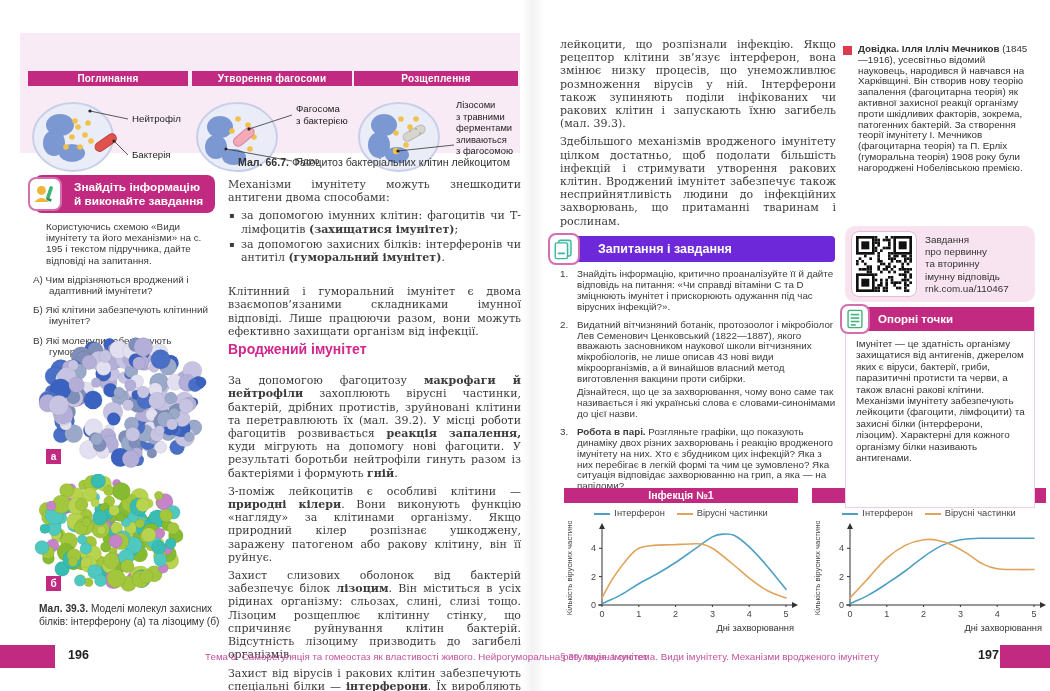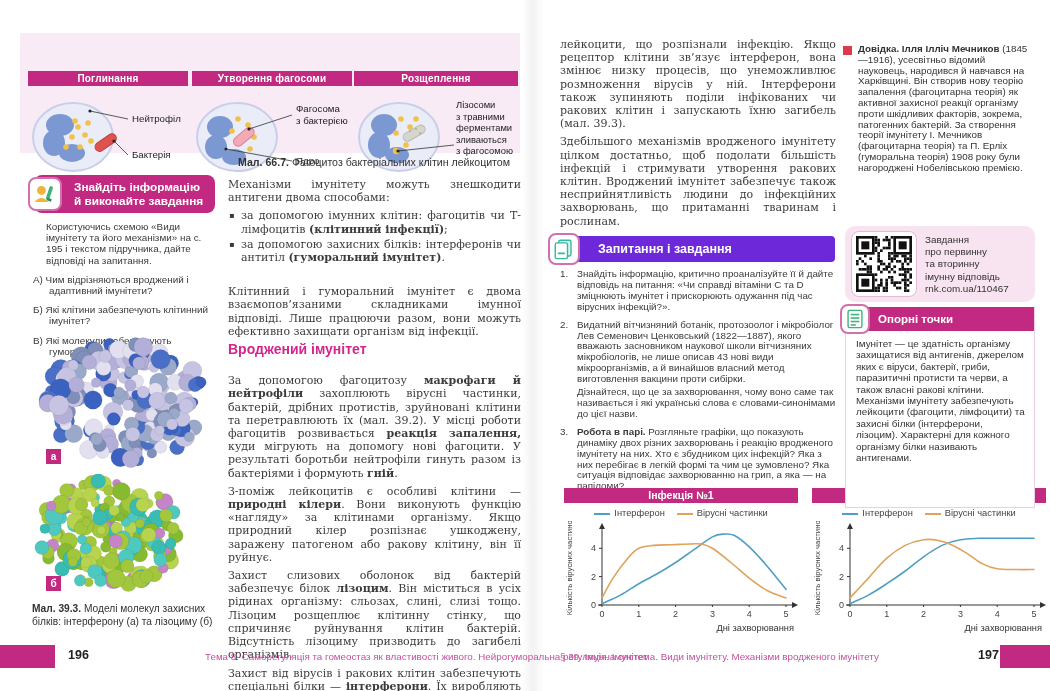--- a/index.html
+++ b/index.html
@@ -25,21 +25,21 @@
   .taskbar { left:34px; top:175px; width:181px; height:38px; background:#c12a80; border-radius:8px;
              color:#fff; font-size:11.8px; font-weight:bold; line-height:14px; padding:5px 4px 0 40px; white-space:pre-line; }
   .boxicon { background:#fff; border:2px solid #d36fb0; border-radius:8px; }
   .task-body { left:33px; top:221px; width:182px; font-size:9.9px; line-height:11.2px; color:#3a3a3a; }
   .task-intro { padding-left:13px; margin-bottom:1px; }
   .task-item { padding-left:16px; text-indent:-16px; margin-top:8px; }
 
   
   .mol-label { width:15px; height:15px; background:#c12a80; color:#fff; font-size:10px; font-weight:bold;
                text-align:center; line-height:15px; }
-  .fig393-caption { left:32px; top:603px; width:196px; font-size:10.2px; line-height:12.5px; color:#333; }
+  .fig393-caption { left:39px; top:603px; width:196px; font-size:10.2px; line-height:12.5px; color:#333; }
 
   
   .serifcol { font-family:"DejaVu Serif",serif; font-size:11px; line-height:13.2px; text-align:justify; color:#3b3b3b; }
   .serifcol p { margin-bottom:5px; }
   .serifcol .blt { padding-left:13px; position:relative; margin-bottom:2px; }
   .serifcol .blt::before { content:"▪"; position:absolute; left:1px; top:0; font-size:8px; color:#3b3b3b; }
   .main-left { left:228px; top:178px; width:293px; }
   .main-right { left:560px; top:38px; width:276px; }
   .subhead { font-family:"Liberation Sans",sans-serif; font-size:14px; font-weight:bold; color:#d2268e;
              text-align:left; margin:3px 0 18px; }
@@ -535,21 +535,21 @@
     <circle cx="7.1" cy="47.0" r="4.5" fill="#4fc9c0" stroke="rgba(0,0,0,0.10)" stroke-width="0.4"></circle>
   </svg>
 <div class="abs mol-label" style="left:46px; top:576px;">б</div>
 <div class="abs fig393-caption">
   <b>Мал. 39.3.</b>
   <span>Моделі молекул захисних білків: інтерферону (а) та лізоциму (б)</span>
 </div>
 
 <div class="abs serifcol main-left">
   <p>Механізми імунітету можуть знешкодити антигени двома способами:</p>
-  <div class="blt"><span>за допомогою імунних клітин: фагоцитів чи Т-лімфоцитів </span><b>(клітинний інфекції)</b><span>;</span></div>
+  <div class="blt"><span>за допомогою імунних клітин: фагоцитів чи Т-лімфоцитів </span><b>(захищатися імунітет)</b><span>;</span></div>
   <div class="blt" style="margin-bottom:21px;"><span>за допомогою захисних білків: інтерферонів чи антитіл </span><b>(гуморальний імунітет)</b><span>.</span></div>
   <p>Клітинний і гуморальний імунітет є двома взаємопов’язаними складниками імунної відповіді. Лише працюючи разом, вони можуть ефективно захищати організм від інфекції.</p>
   <div class="subhead">Вроджений імунітет</div>
   <p><span>За допомогою фагоцитозу </span><b>макрофаги й нейтрофіли</b><span> захоплюють вірусні частинки, бактерій, дрібних протистів, зруйновані клітини та перетравлюють їх (мал. 39.2). У місці роботи фагоцитів розвивається </span><b>реакція запалення,</b><span> куди мігрують на допомогу нові фагоцити. У результаті боротьби нейтрофіли гинуть разом із бактеріями і формують </span><b>гній</b><span>.</span></p>
   <p><span>З-поміж лейкоцитів є особливі клітини — </span><b>природні кілери</b><span>. Вони виконують функцію «нагляду» за клітинами організму. Якщо природний кілер розпізнає ушкоджену, заражену патогеном або ракову клітину, він її руйнує.</span></p>
   <p><span>Захист слизових оболонок від бактерій забезпечує білок </span><b>лізоцим</b><span>. Він міститься в усіх рідинах організму: сльозах, слині, слизі тощо. Лізоцим розщеплює клітинну стінку, що спричиняє руйнування клітин бактерій. Відсутність лізоциму призводить до загибелі організмів.</span></p>
   <p><span>Захист від вірусів і ракових клітин забезпечують спеціальні білки — </span><b>інтерферони</b><span>. Їх виробляють уражені вірусами клітини, а також</span></p>
 </div>
 
 <div class="abs foot-sq" style="left:0;"></div>

